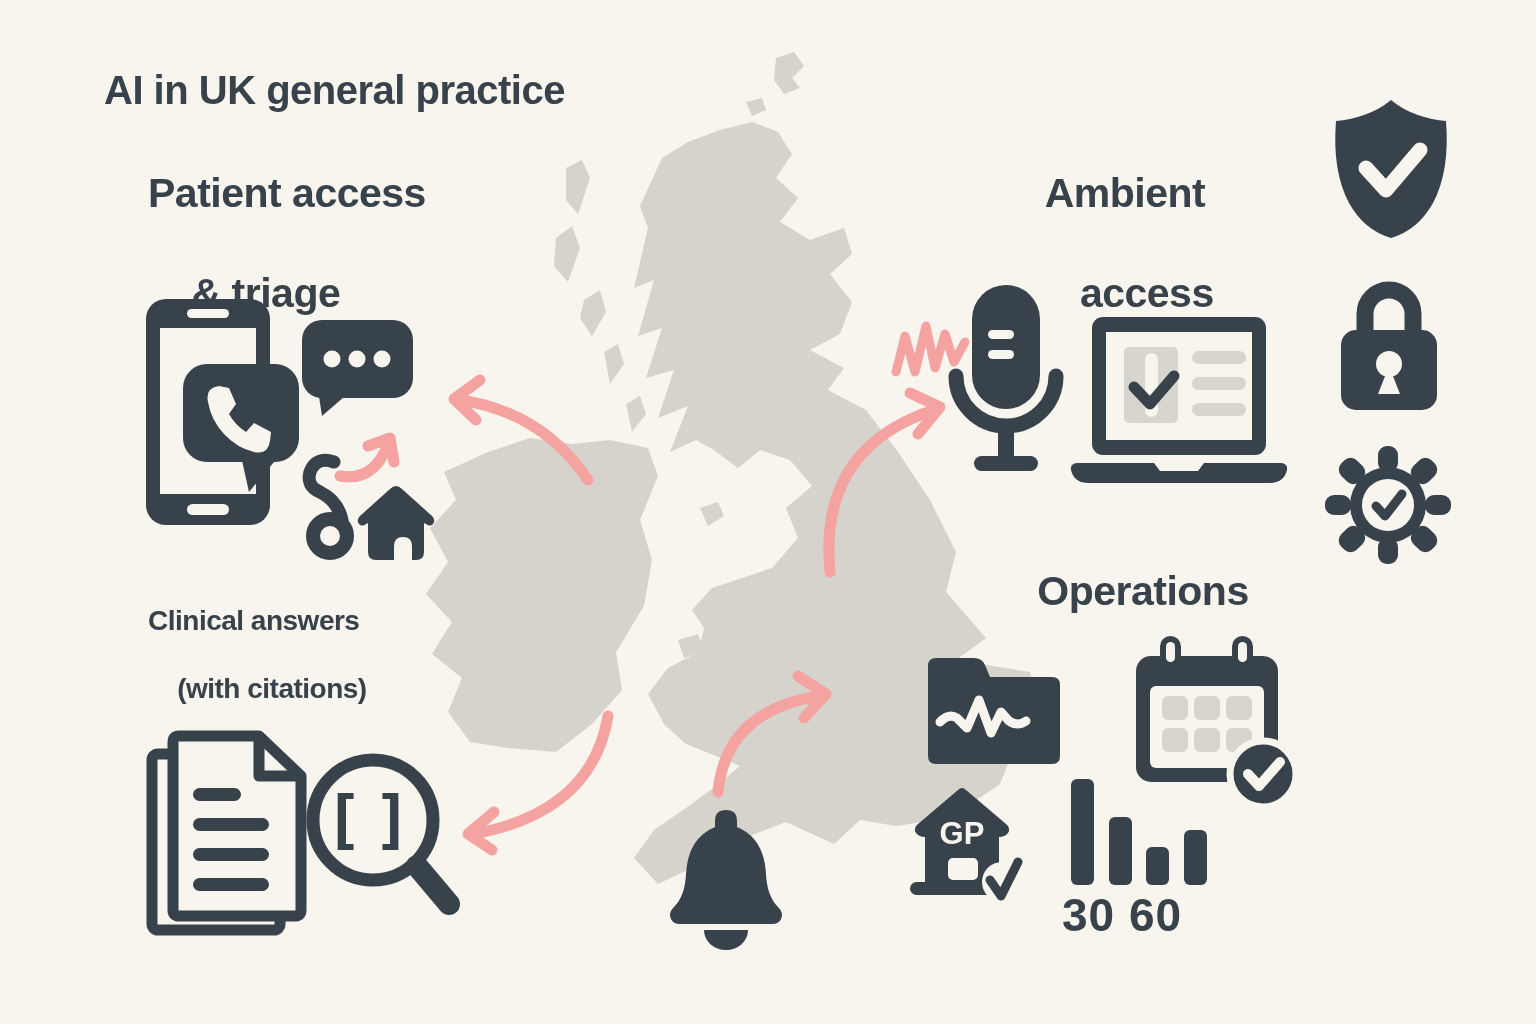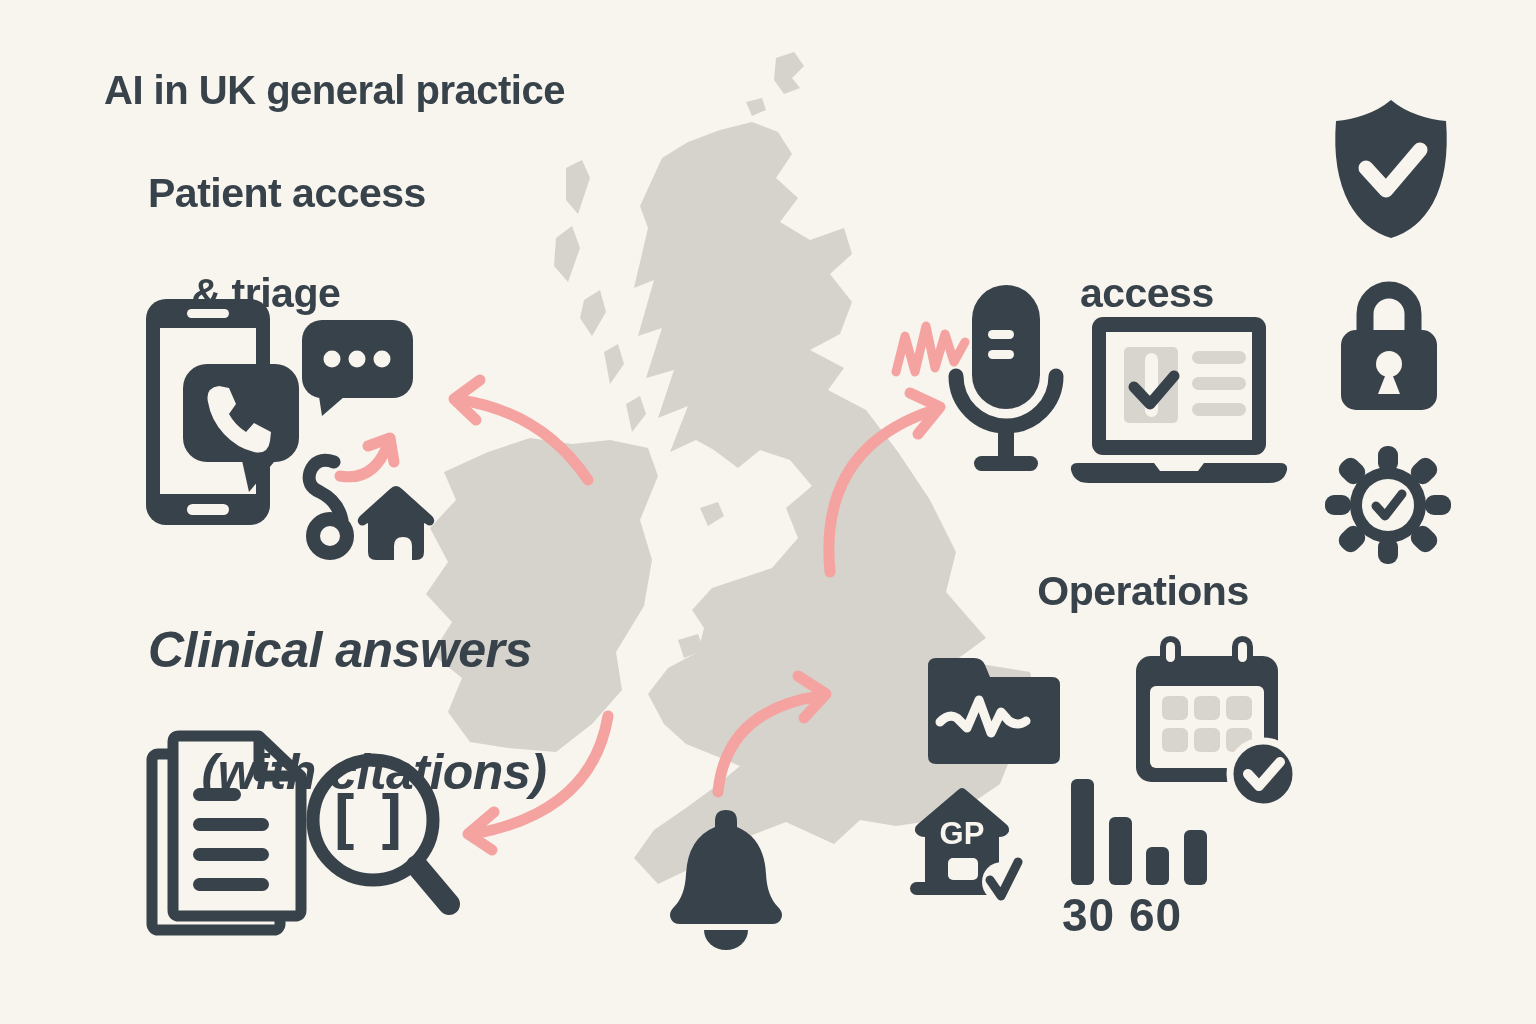--- a/index.html
+++ b/index.html
@@ -8,21 +8,21 @@
     background:#f8f4ee;
     font-family:"Liberation Sans", sans-serif;
   }
   .abs{position:absolute;}
   .heading{
     color:#37424b;font-weight:700;letter-spacing:-0.5px;
     line-height:1.22;white-space:pre;
   }
   #title{left:104px;top:66px;font-size:40px;}
   #patient-heading{left:148px;top:168px;font-size:41px;}
-  #clinical-heading{left:148px;top:620px;font-size:50px;font-style:italic;}
+  #clinical-heading{left:148px;top:604px;font-size:28px;}
   #ambient-heading{left:1000px;top:168px;width:250px;text-align:center;font-size:41px;}
   #operations-heading{left:1008px;top:566px;width:270px;text-align:center;font-size:41px;}
   svg{display:block;overflow:visible;}
   .arrow-stroke{stroke:#f4a3a0;stroke-width:11;fill:none;stroke-linecap:round;stroke-linejoin:round;}
   
   #bar-chart{left:1071px;top:779px;width:136px;height:106px;display:flex;align-items:flex-end;justify-content:space-between;}
   #bar-chart .bar{width:23px;background:#37424b;border-radius:6px;}
   #bar-labels{left:1062px;top:888px;width:152px;text-align:left;font-size:46px;font-weight:700;color:#37424b;letter-spacing:1px;}
 </style>
 </head>
@@ -249,18 +249,18 @@
   <div id="bar-labels" class="abs">30 60</div>
 
   <div id="title" class="abs heading">AI in UK general practice</div>
 
   <div id="patient-heading" class="abs heading"><span>Patient access</span><br>
     <span>&amp; triage</span></div>
 
   <div id="clinical-heading" class="abs heading"><span>Clinical answers</span><br>
     <span>(with citations)</span></div>
 
-  <div id="ambient-heading" class="abs heading"><br>
+  <div id="ambient-heading" class="abs heading"><span>Ambient</span><br>
     <span>access</span></div>
 
   <div id="operations-heading" class="abs heading">Operations</div>
 
 </div>
 
 </body></html>

